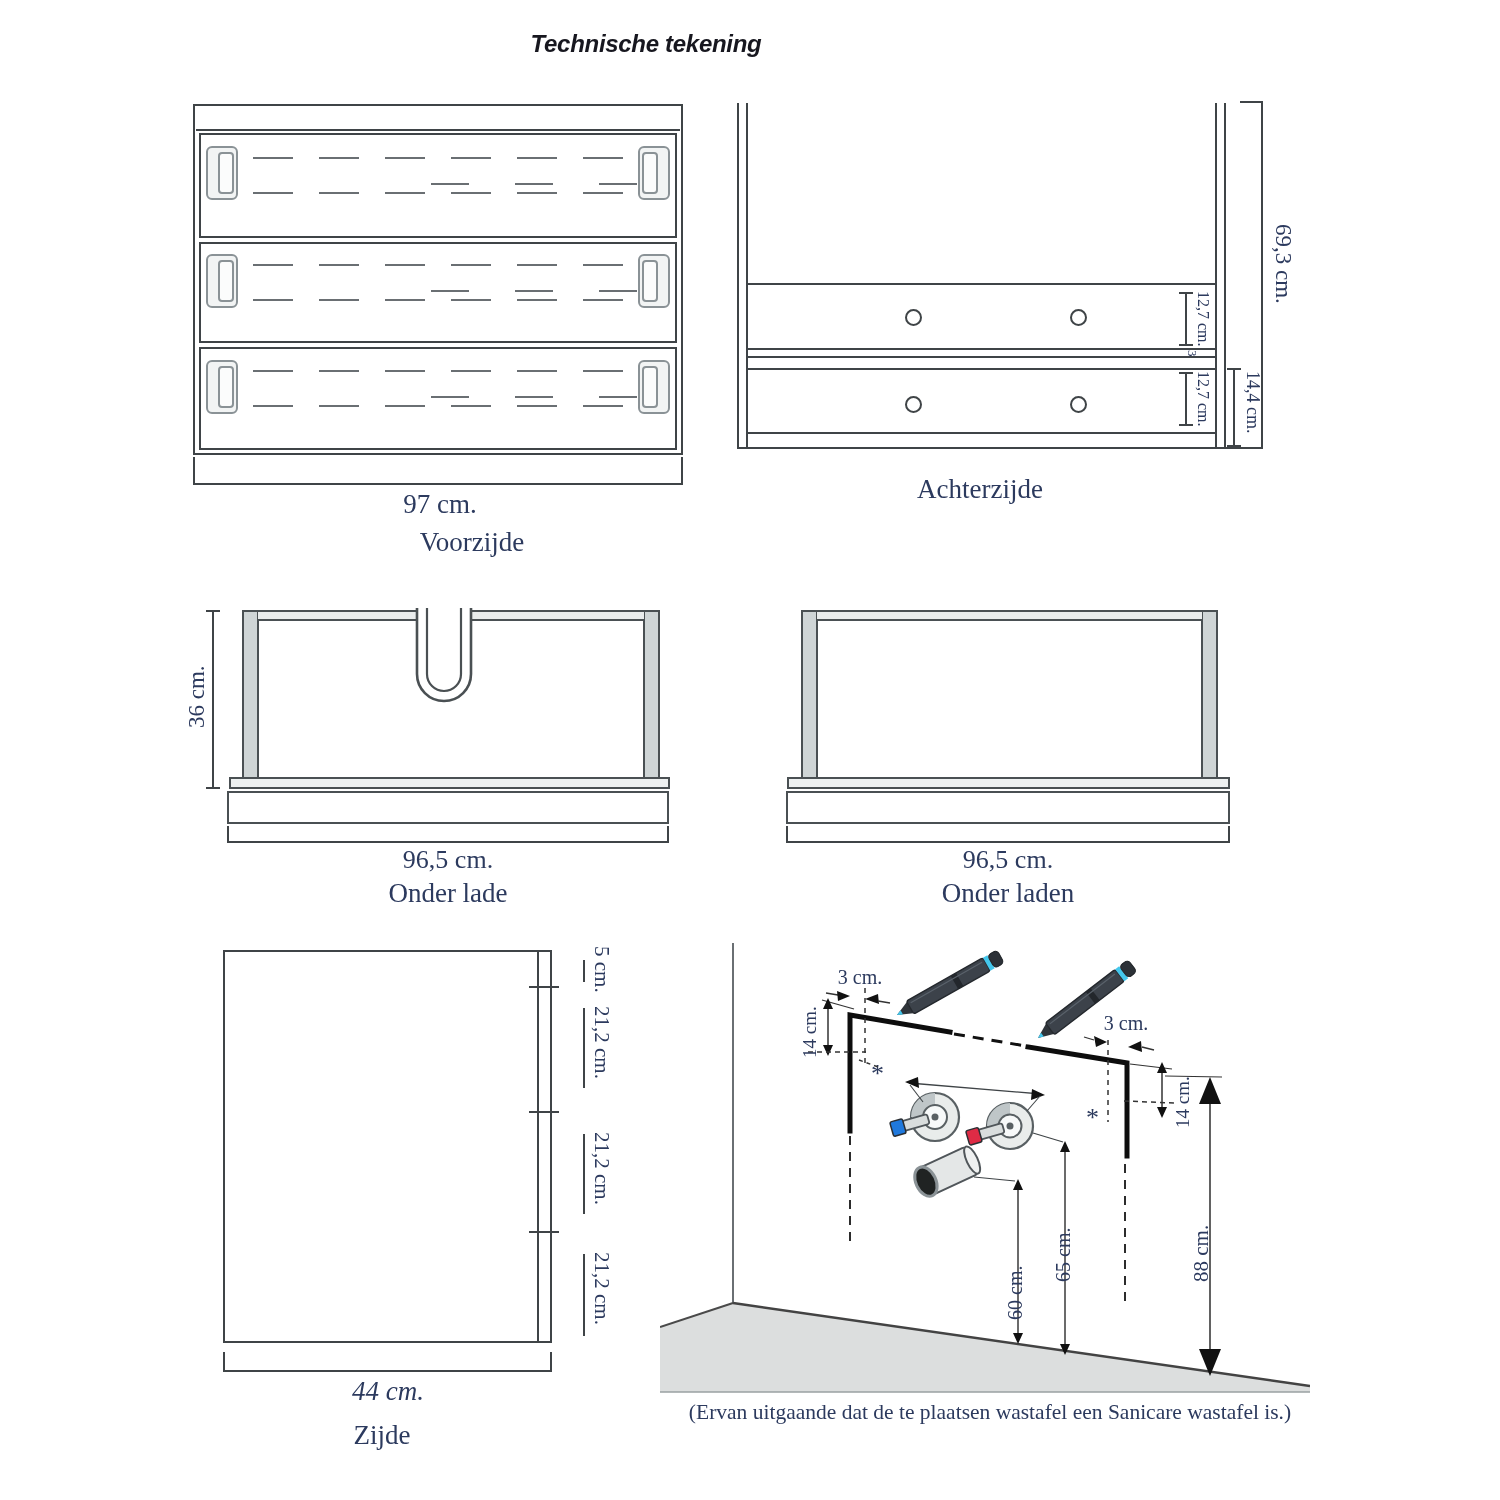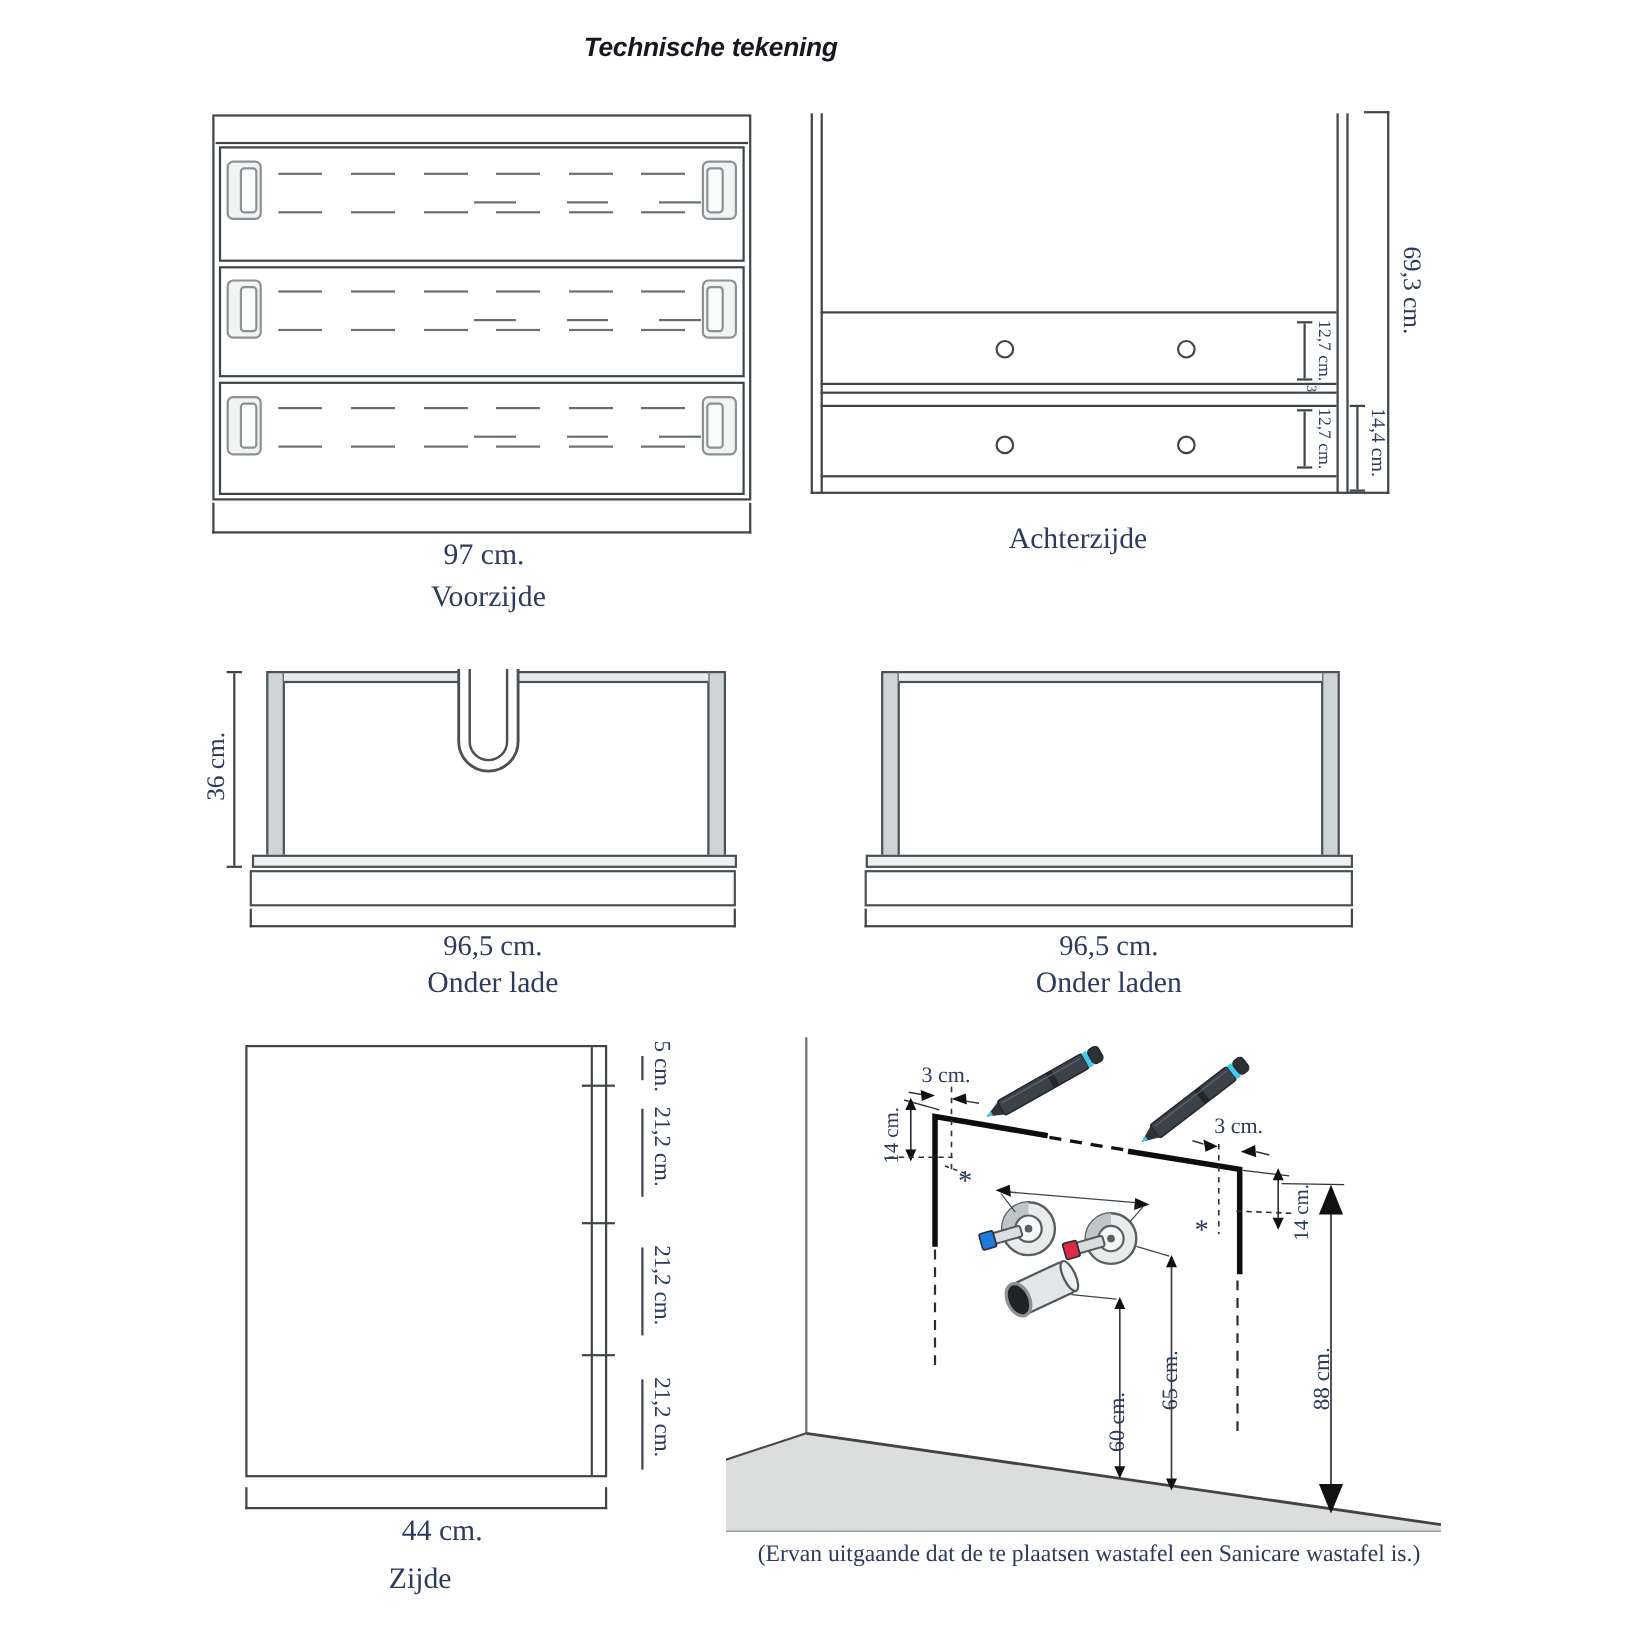--- a/index.html
+++ b/index.html
@@ -63,21 +63,21 @@
     <div class="drawer" style="left:199px;top:347px;width:478px;height:103px;">
       <span class="slide l" style="left:5px;top:11px;"></span>
       <span class="slide r" style="right:5px;top:11px;"></span>
       <span class="dash" style="left:52px;right:42px;top:21px;"></span>
       <span class="dash alt" style="left:210px;right:12px;top:47px;"></span>
       <span class="dash" style="left:52px;right:38px;top:56px;"></span>
     </div>
 
     <div class="dimbr" style="left:193px;top:457px;width:490px;height:28px;"></div>
     <div class="lbl f27" style="left:440px;top:489px;">97 cm.</div>
-    <div class="lbl f27" style="left:444px;top:527px;">Voorzijde</div>
+    <div class="lbl f27" style="left:472px;top:527px;">Voorzijde</div>
   </div>
 
   <div>
     <div class="vline" style="left:737px;top:103px;height:346px;"></div>
     <div class="vline" style="left:746px;top:103px;height:346px;"></div>
     <div class="vline" style="left:1215px;top:103px;height:346px;"></div>
     <div class="vline" style="left:1224px;top:103px;height:346px;"></div>
 
     <div class="hline" style="left:746px;top:283px;width:469px;"></div>
     <div class="hline" style="left:746px;top:348px;width:469px;"></div>
@@ -153,21 +153,21 @@
     <div class="vline" style="left:583px;top:1008px;height:80px;"></div>
     <div class="cw f21" style="left:614px;top:1006px;">21,2 cm.</div>
 
     <div class="vline" style="left:583px;top:1134px;height:80px;"></div>
     <div class="cw f21" style="left:614px;top:1132px;">21,2 cm.</div>
 
     <div class="vline" style="left:583px;top:1254px;height:82px;"></div>
     <div class="cw f21" style="left:614px;top:1252px;">21,2 cm.</div>
 
     <div class="dimbr" style="left:223px;top:1352px;width:329px;height:20px;"></div>
-    <div class="lbl f27" style="left:402px;top:1376px;">44 cm.</div>
+    <div class="lbl f27" style="left:388px;top:1376px;font-style:italic;">44 cm.</div>
     <div class="lbl f27" style="left:382px;top:1420px;">Zijde</div>
   </div>
 
   <svg class="abs" style="left:660px;top:930px;" width="650" height="480" viewBox="0 0 650 480" font-family="Liberation Serif, serif">
 
     <line x1="73" y1="13" x2="73" y2="373" stroke="#6a6f73" stroke-width="2"></line>
     <polygon points="73,373 650,456 650,462 0,462 0,397" fill="#dcdede"></polygon>
     <line x1="73" y1="373" x2="0" y2="397" stroke="#4a4a4a" stroke-width="2"></line>
     <line x1="73" y1="373" x2="650" y2="456" stroke="#434343" stroke-width="2.5"></line>
     <line x1="0" y1="462" x2="650" y2="462" stroke="#9aa0a2" stroke-width="1.5"></line>

